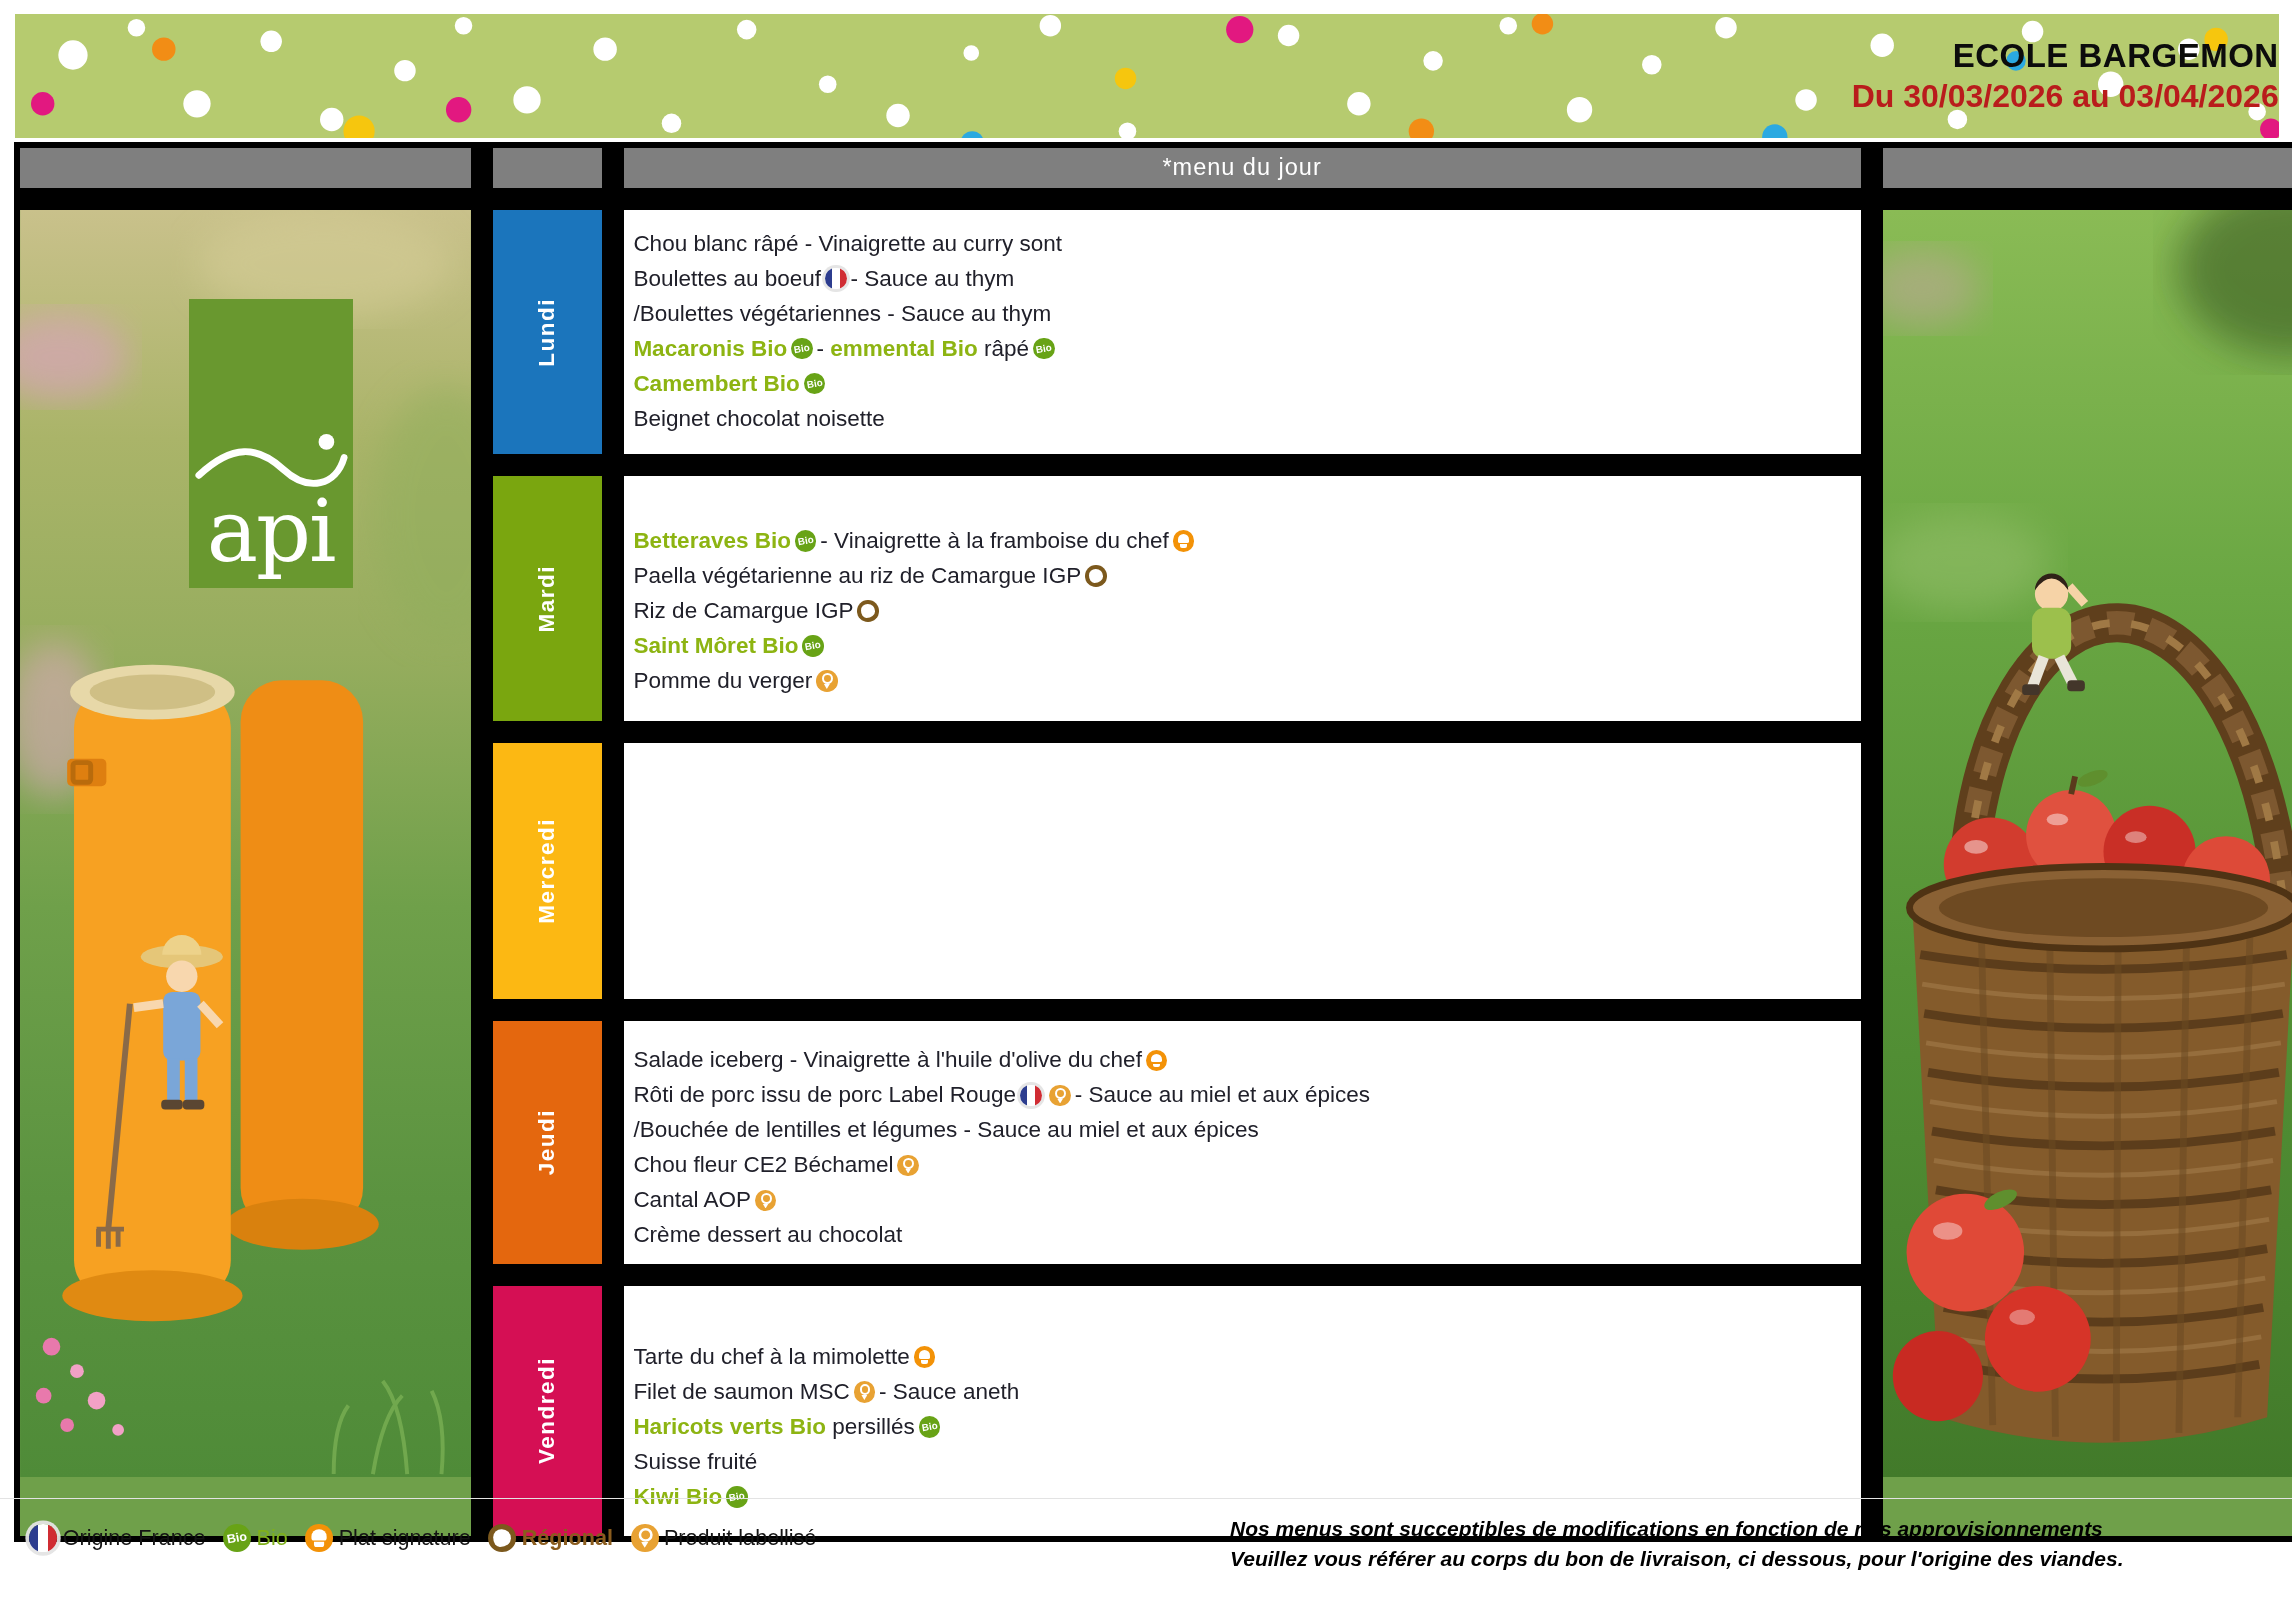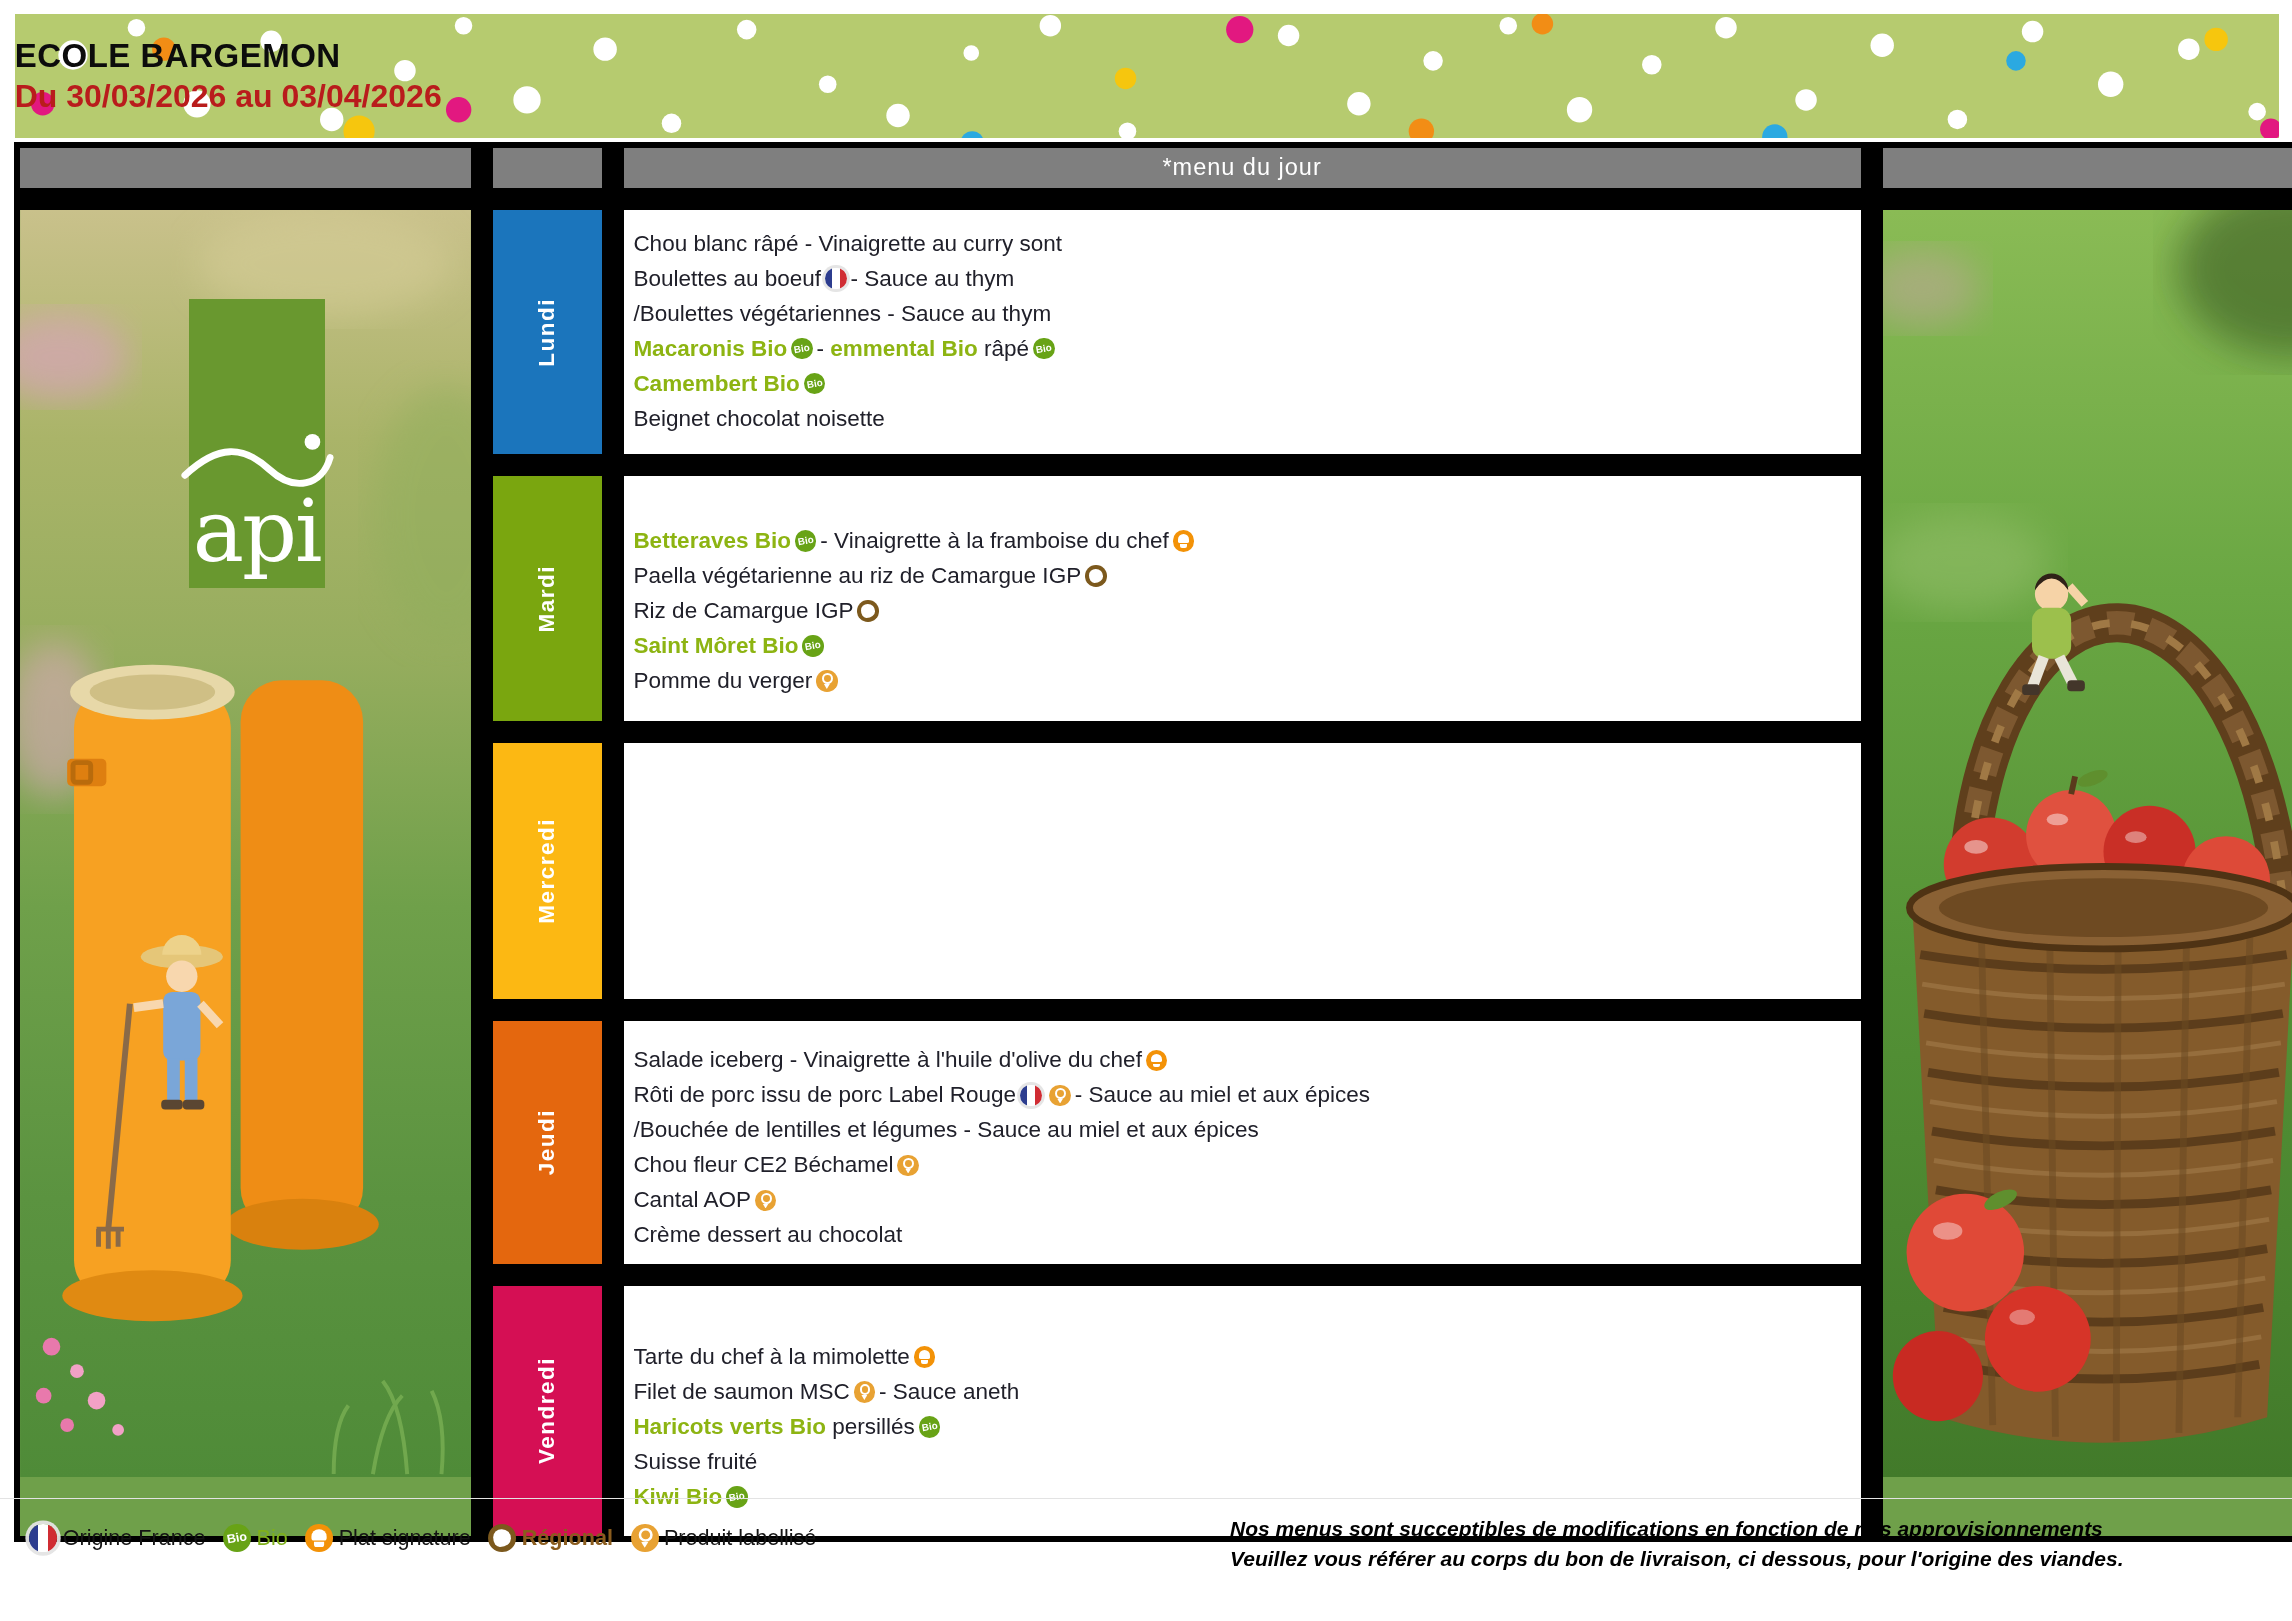--- a/index.html
+++ b/index.html
@@ -2,21 +2,21 @@
 <html><head>
 <meta charset="utf-8">
 <style>
   html,body{margin:0;padding:0}
   body{
     width:2293px;height:1621px;position:relative;overflow:hidden;
     background:#fff;font-family:"Liberation Sans",sans-serif;color:#1d1d24;
   }
   
   .banner{position:absolute;left:14.7px;top:13.7px;width:2264px;height:124px;background:#b6cb6f;
-          display:flex;flex-direction:column;align-items:flex-start;justify-content:center;gap:2.9px;overflow:hidden}
+          display:flex;flex-direction:column;align-items:flex-end;justify-content:center;gap:2.9px;overflow:hidden}
   .banner svg{position:absolute;inset:0}
   .banner-title{position:relative;z-index:2;font-size:33px;font-weight:bold;color:#0c0c0c;letter-spacing:0.5px}
   .banner-subtitle{position:relative;z-index:2;font-size:32px;font-weight:bold;color:#b91c1c}
   
   .menu-table{position:absolute;left:13.7px;top:142px;background:#000;
               display:grid;grid-template-columns:451px 109px 1237px 440px;
               grid-template-rows:40px 244px 245px 256px 243px 250px;
               gap:22px;padding:5.9px;box-sizing:content-box}
   .cell-gray{background:#7f7f7f;color:#fff;display:flex;align-items:center;justify-content:center;font-size:23.5px;letter-spacing:1px}
   .photo-cell{position:relative;overflow:hidden;background:#6fa04a}
@@ -35,21 +35,21 @@
   .ic-plat-signature{background:#f39207}
   .ic-plat-signature::before{content:"";position:absolute;left:4.9px;top:3.9px;width:11.8px;height:8.8px;background:#fff;border-radius:5.9px 5.9px 2px 2px}
   .ic-plat-signature::after{content:"";position:absolute;left:6.9px;bottom:3.9px;width:7.8px;height:3.9px;background:#fff;border-radius:0 0 2px 2px}
   .ic-regional{background:#7c591d}
   .ic-regional::after{content:"";position:absolute;left:3.9px;top:3.9px;width:13.7px;height:13.7px;background:#fff;border-radius:48% 52% 62% 38%/46% 52% 48% 54%}
   .ic-labellise{background:#e8a233}
   .ic-labellise::before{content:"";position:absolute;left:5.9px;top:2.9px;width:6.9px;height:6.9px;border:2px solid #fff;border-radius:50%}
   .ic-labellise::after{content:"";position:absolute;left:7.8px;bottom:2.9px;width:5.9px;height:4.9px;background:#fff;clip-path:polygon(0 0,100% 0,50% 100%)}
   .ic-lg{transform:scale(1.27);transform-origin:center;margin:0 8.8px;vertical-align:-4.9px}
   
-  .api-logo{position:absolute;left:169px;top:89px;width:136px;height:289px;background:#69982f;
+  .api-logo{position:absolute;left:169px;top:89px;width:164px;height:289px;background:#69982f;
             display:flex;flex-direction:column;align-items:center;justify-content:flex-end;padding-bottom:21.6px;box-sizing:border-box}
   .api-logo-text{font-family:"DejaVu Serif","Liberation Serif",serif;font-size:86px;line-height:69px;color:#fff;letter-spacing:-2px}
   
   .footer-rule{position:absolute;left:0;top:1498px;width:2293px;height:1px;background:#e3e3e3}
   .legend{position:absolute;left:23.5px;top:1525px;display:flex;align-items:center;font-size:21.6px;color:#141414}
   .legend-item{display:flex;align-items:center;margin-right:11.8px}
   .legend-plain{color:#141414}
   .legend-bio{color:#7fb01a;font-weight:normal}
   .legend-regional{color:#8a5c1e;font-weight:bold}
   .footer-note{position:absolute;left:1230px;top:1514px;width:990px;

